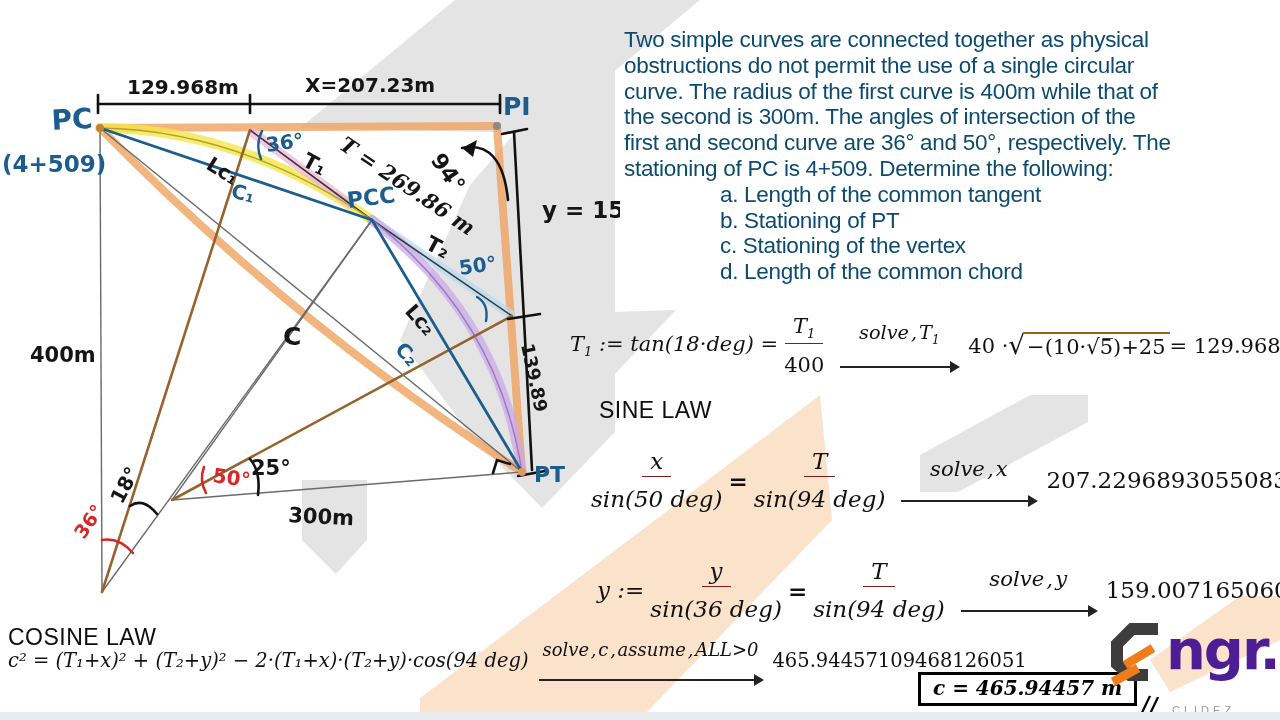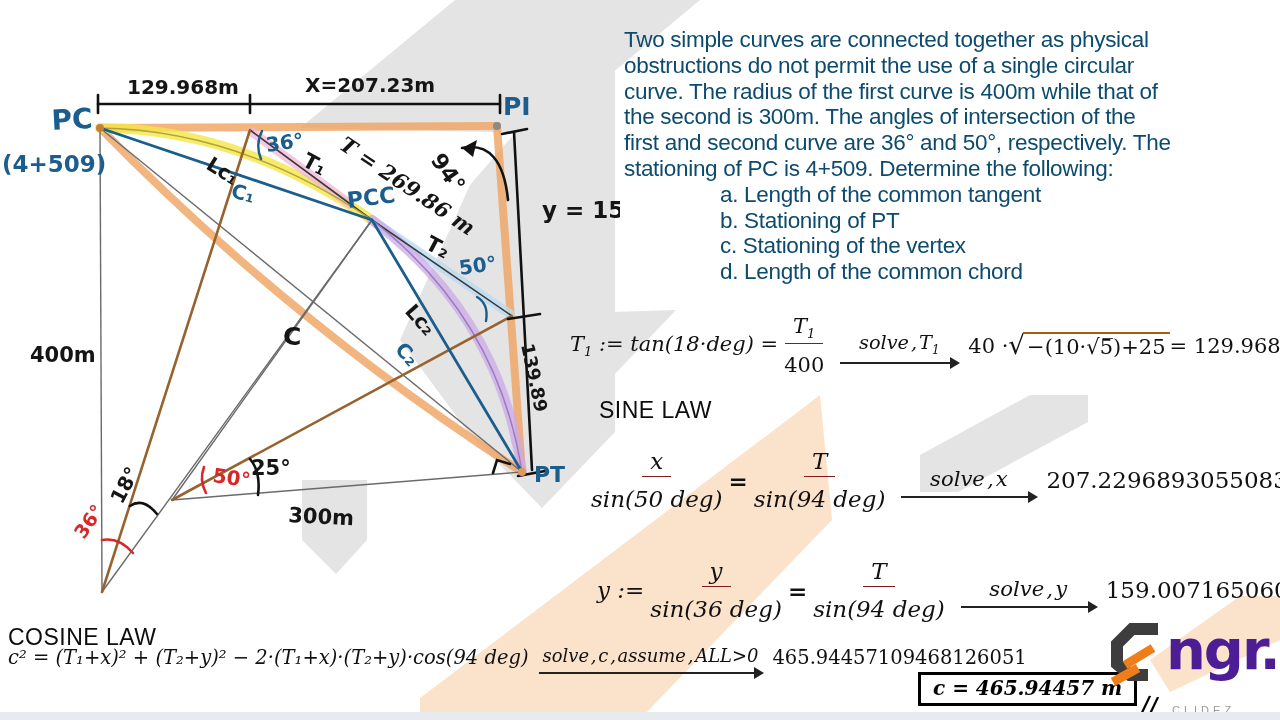--- a/index.html
+++ b/index.html
@@ -20,21 +20,21 @@
            line-height:25.8px;letter-spacing:-0.3px;z-index:3;}
   #problem .plist{margin-top:0;padding-left:96px;}
   
   .math{position:absolute;display:flex;align-items:center;color:#111;
         font-family:"DejaVu Serif",serif;font-style:italic;z-index:3;white-space:nowrap;}
   .math .rm{font-style:normal;}
   .frac{display:inline-flex;flex-direction:column;align-items:center;vertical-align:middle;margin:0 6px;}
   .frac .num{display:block;padding:0 8px 2px 8px;border-bottom:1px solid #7f1d1d;text-align:right;}
   .frac .den{display:block;padding-top:9px;text-align:center;}
   .marrow{display:inline-flex;flex-direction:column;align-items:center;margin:0 10px;}
-  .marrow .albl{font-size:0.92em;line-height:1.05;padding:0 4px 6px 4px;margin-top:6px;}
+  .marrow .albl{font-size:0.92em;line-height:1.05;padding:0 4px 19px 4px;}
   .marrow .shaft{position:relative;height:2px;background:#222;align-self:stretch;}
   .marrow .shaft::after{content:"";position:absolute;right:-2px;top:-5px;
        border-left:10px solid #222;border-top:6px solid transparent;border-bottom:6px solid transparent;}
   .sqrt{display:inline-flex;align-items:flex-start;}
   .sqrt::before{content:"√";font-style:normal;font-size:1.25em;line-height:1;margin-right:-2px;}
   .sqrt .rad{border-top:2px solid #a16207;padding:1px 4px 0 4px;}
   sub{font-size:0.62em;}
   .law{position:absolute;color:#0d0d0d;font-size:23px;letter-spacing:0.5px;z-index:3;
        font-family:"Liberation Sans",sans-serif;}
   .resultbox{position:absolute;border:3px solid #000;padding:1px 12px 3px 12px;font-size:20px;

